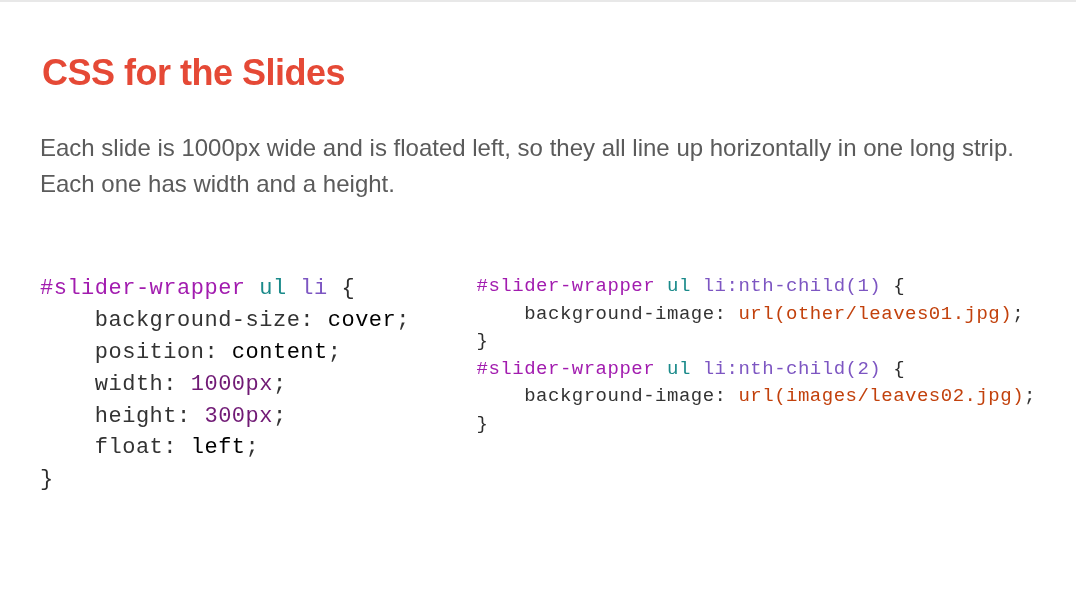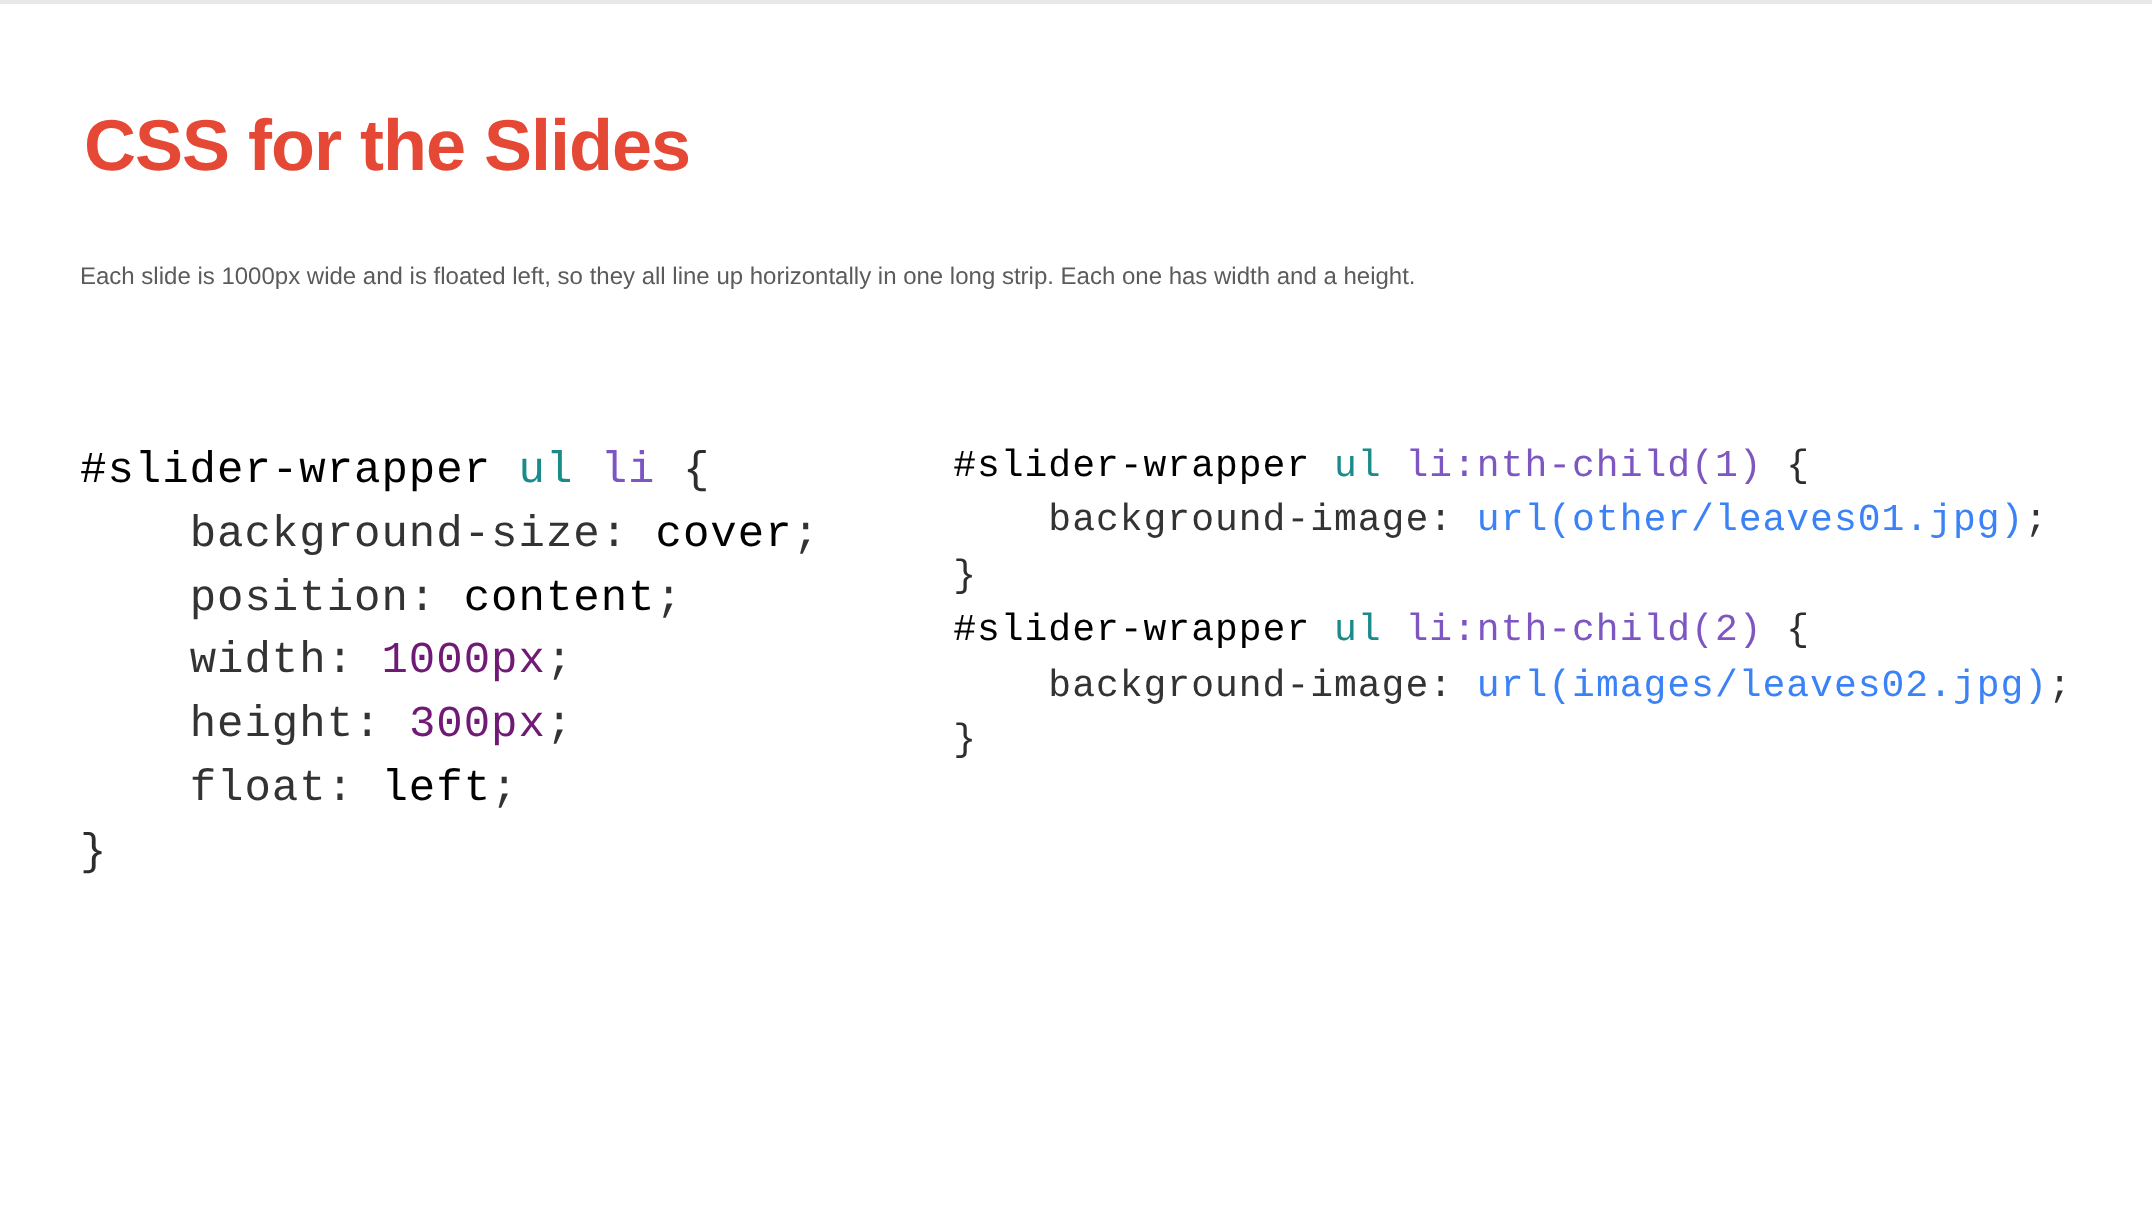--- a/index.html
+++ b/index.html
@@ -27,21 +27,21 @@
     }
     .columns {
       display: flex;
       gap: 80px;
       margin-bottom: 46px;
     }
     .col {
       flex: 1;
     }
     .para {
-      font-size: 12px;
+      font-size: 24px;
       line-height: 1.48;
       color: #5b5b5b;
       margin-bottom: 26px;
     }
     .code-columns {
       display: flex;
       gap: 40px;
     }
     .code-col {
       flex: 1;
@@ -50,27 +50,27 @@
       font-family: "SF Mono", Menlo, Consolas, "Courier New", monospace;
       font-size: 22px;
       line-height: 1.45;
       white-space: pre;
       letter-spacing: 0.5px;
     }
     .code-block.small {
       font-size: 19px;
       letter-spacing: 0.5px;
     }
-    .sel-dark { color: #000000; }
+    .sel-dark { color: #a21caf; }
     .sel-teal { color: #1a8a8a; }
     .sel-purple { color: #7d56c2; }
     .brace { color: #2d2d2d; }
     .prop { color: #333333; }
     .val-purple { color: #000000; }
-    .val-green { color: #3b82f6; font-family: Liberation Mono, monospace; }
+    .val-green { color: #c2410c; font-family: Liberation Mono, monospace; }
     .val-blue { color: #701a75; }
     .punct { color: #333333; }
   </style>
 </head>
 <body>
 
 <h1 class="title">CSS for the Slides</h1>
 
 <div class="columns">
   <div class="col">

